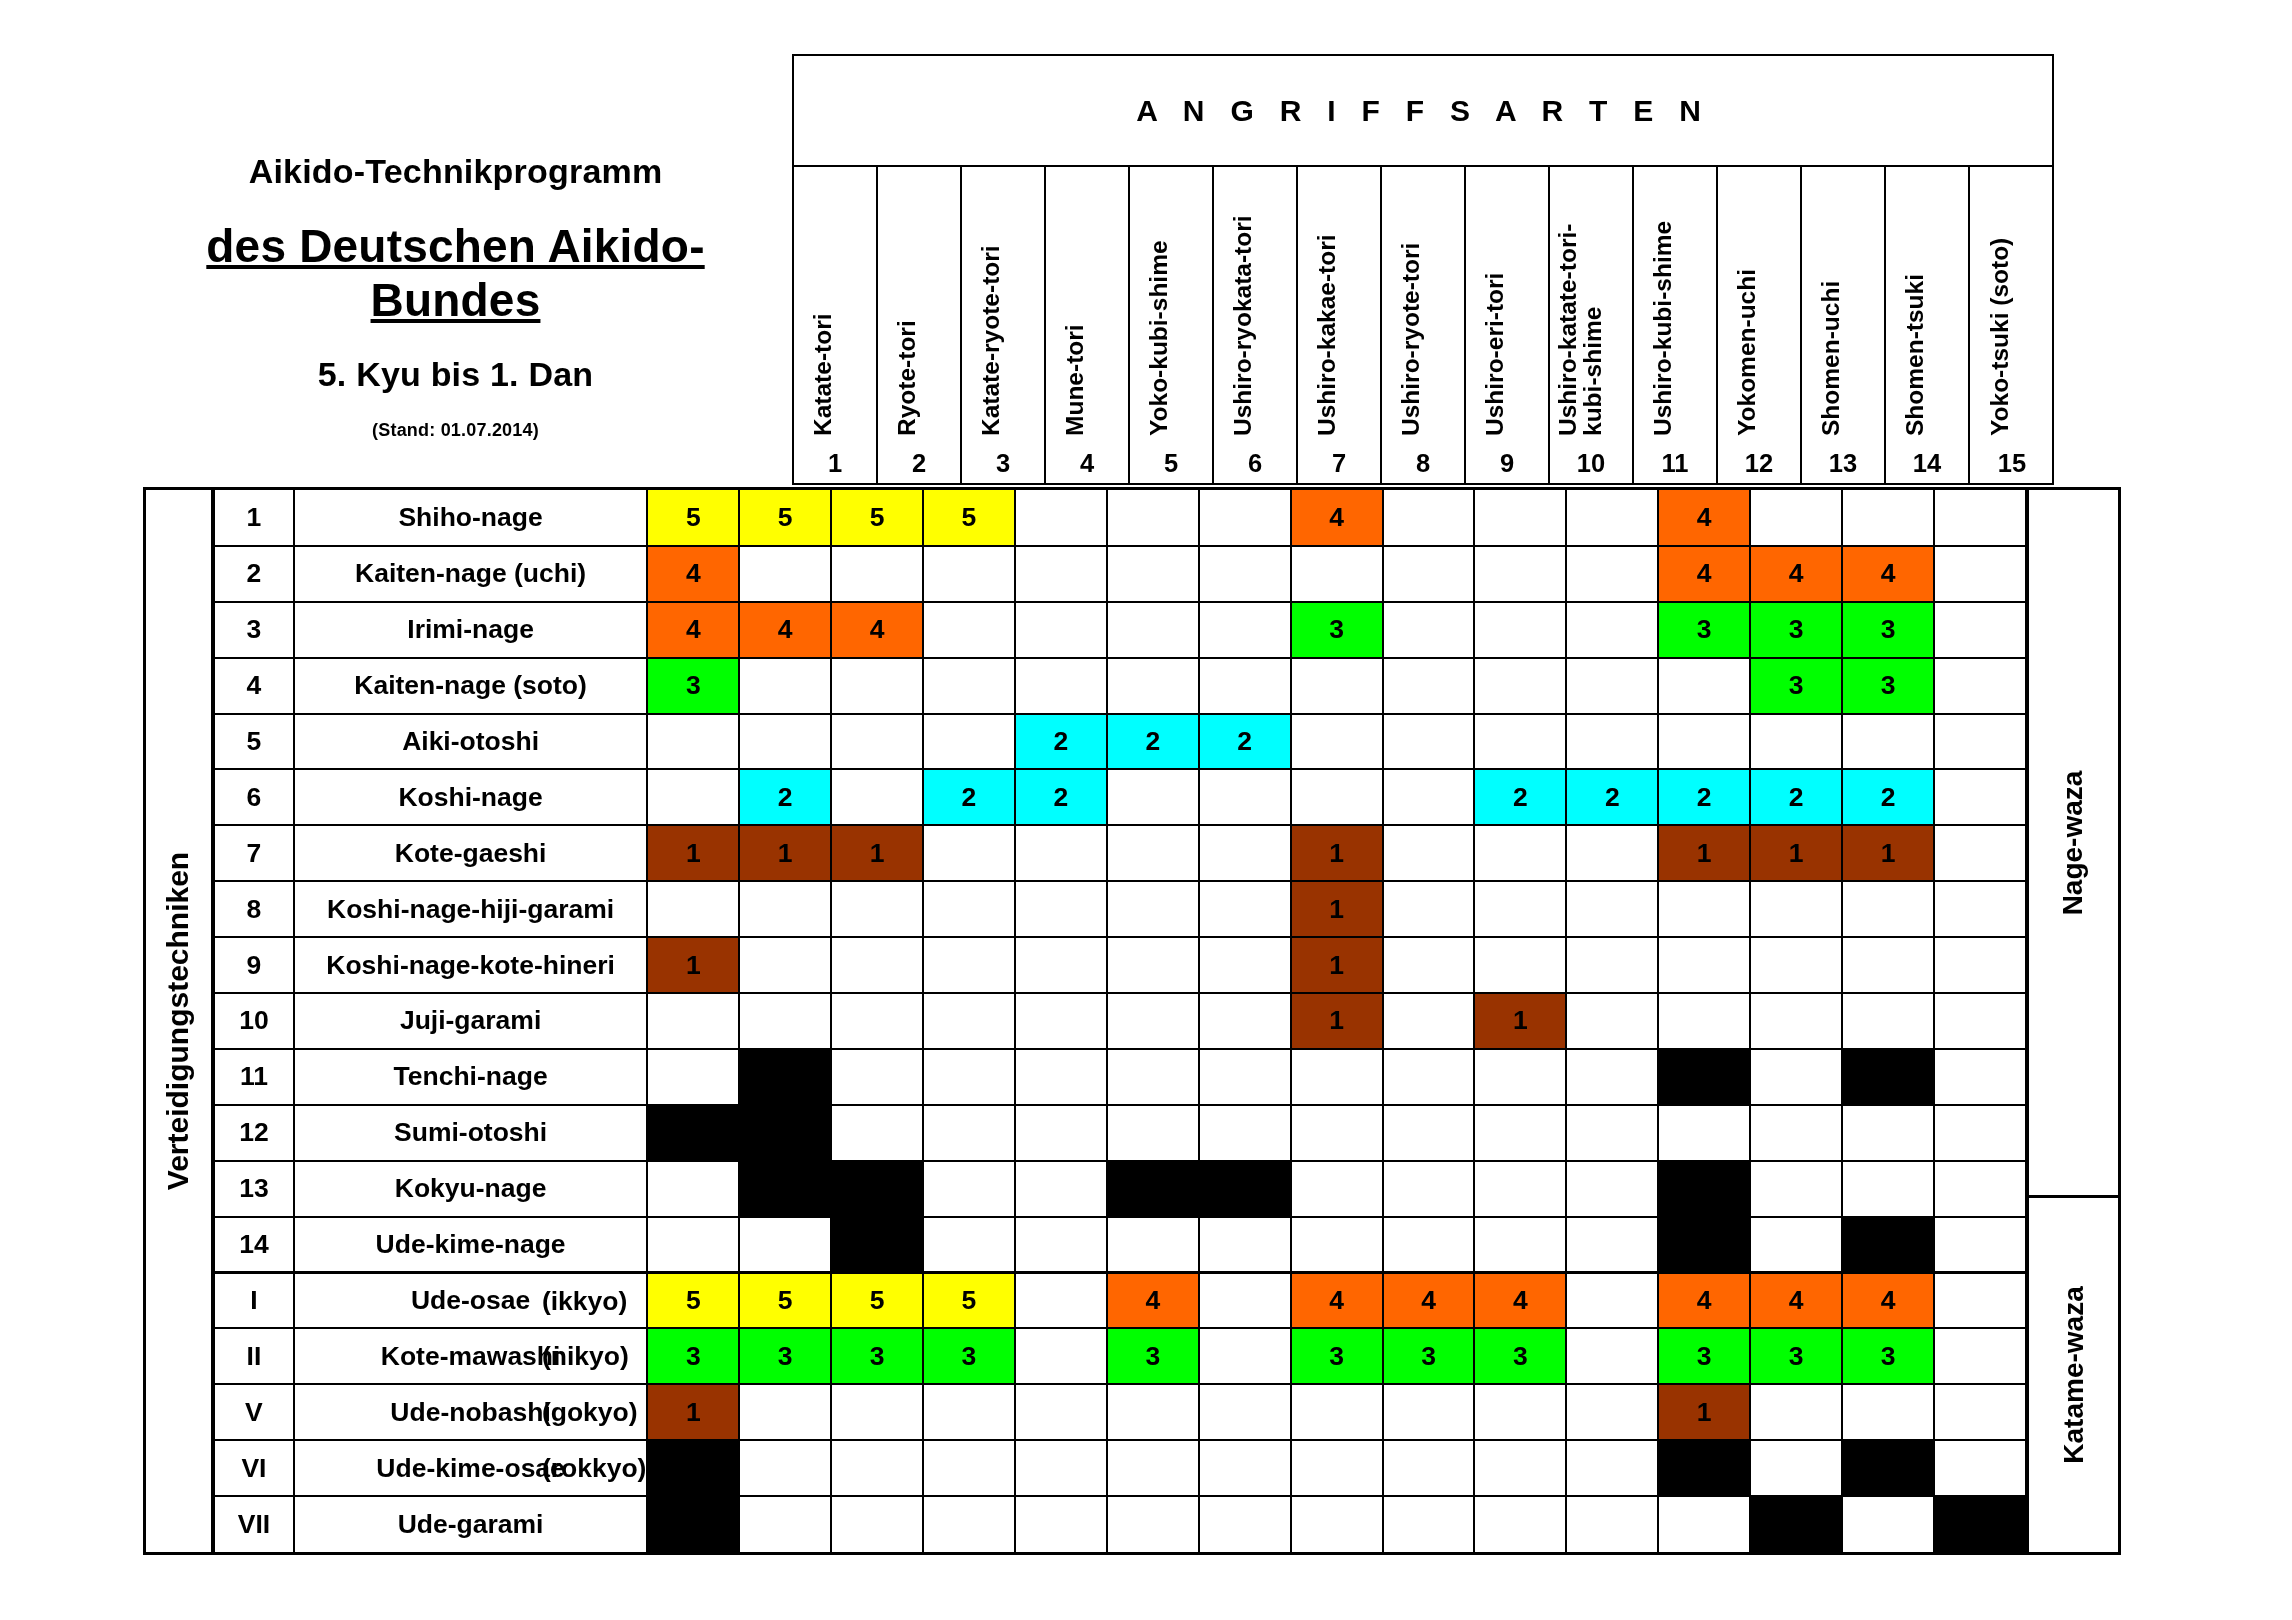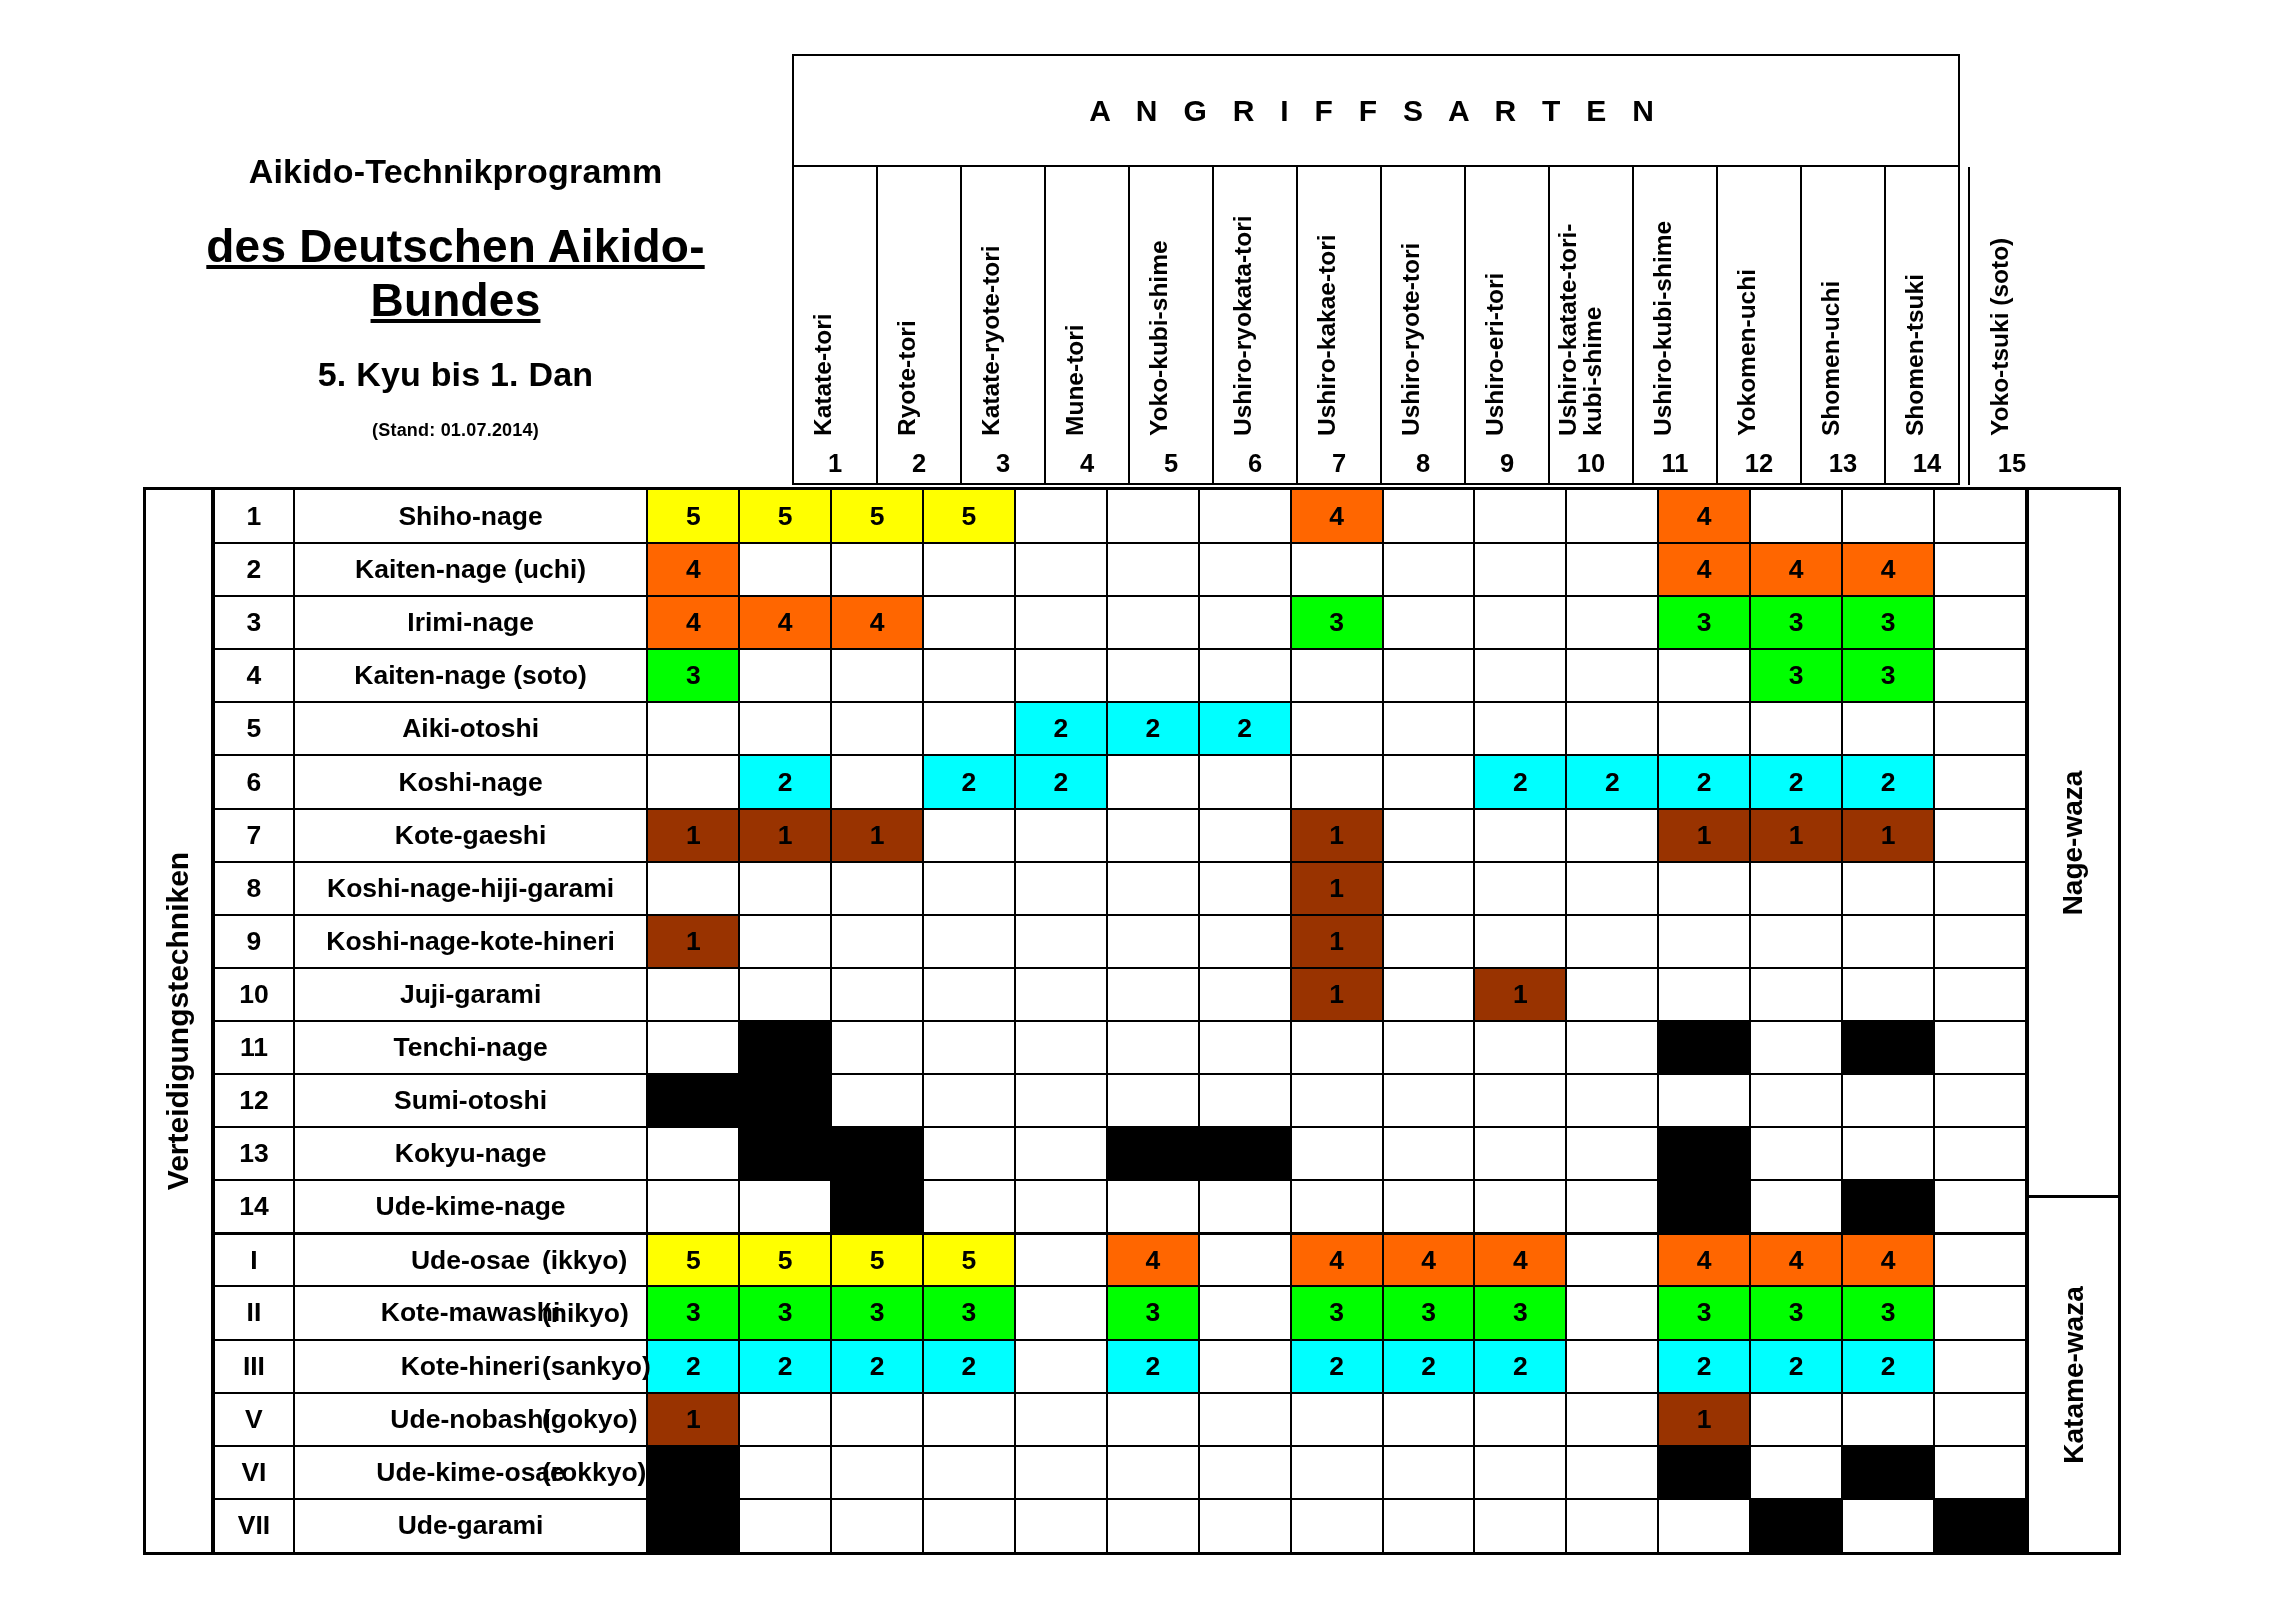--- a/index.html
+++ b/index.html
@@ -31,21 +31,21 @@
   }
   .t1 { font-size: 34px; margin-bottom: 28px; }
   .t2 { font-size: 46px; margin-bottom: 28px; text-decoration: underline; }
   .t3 { font-size: 34px; margin-bottom: 25.5px; }
   .t4 { font-size: 18px; }
 
   
   #attacks-box {
     position: absolute;
     left: 792px; top: 54px;
-    width: 1168px; height: 431px;
+    width: 1262px; height: 431px;
     border: 2.9px solid #000;
     background: #fff;
     padding-left: 7px;
   }
   #attacks-title {
     position: absolute;
     left: 0; top: 0;
     width: 100%; height: 111px;
     border-bottom: 2.9px solid #000;
     display: flex; align-items: center; justify-content: center;
@@ -612,39 +612,20 @@
               <td class="cell k-g">3</td>
               <td class="cell k-g">3</td>
               <td class="cell k-g">3</td>
               <td class="cell k-n"></td>
               <td class="cell k-g">3</td>
               <td class="cell k-g">3</td>
               <td class="cell k-g">3</td>
               <td class="cell k-n"></td>
             </tr>
             <tr>
-              <td class="c-idx">III</td>
-              <td class="c-name"><span class="nm">Kote-hineri</span><span class="paren">(sankyo)</span></td>
-              <td class="cell k-c">2</td>
-              <td class="cell k-c">2</td>
-              <td class="cell k-c">2</td>
-              <td class="cell k-c">2</td>
-              <td class="cell k-n"></td>
-              <td class="cell k-c">2</td>
-              <td class="cell k-n"></td>
-              <td class="cell k-c">2</td>
-              <td class="cell k-c">2</td>
-              <td class="cell k-c">2</td>
-              <td class="cell k-n"></td>
-              <td class="cell k-c">2</td>
-              <td class="cell k-c">2</td>
-              <td class="cell k-c">2</td>
-              <td class="cell k-n"></td>
-            </tr>
-            <tr>
               <td class="c-idx">V</td>
               <td class="c-name"><span class="nm">Ude-nobashi</span><span class="paren">(gokyo)</span></td>
               <td class="cell k-b">1</td>
               <td class="cell k-n"></td>
               <td class="cell k-n"></td>
               <td class="cell k-n"></td>
               <td class="cell k-n"></td>
               <td class="cell k-n"></td>
               <td class="cell k-n"></td>
               <td class="cell k-n"></td>

